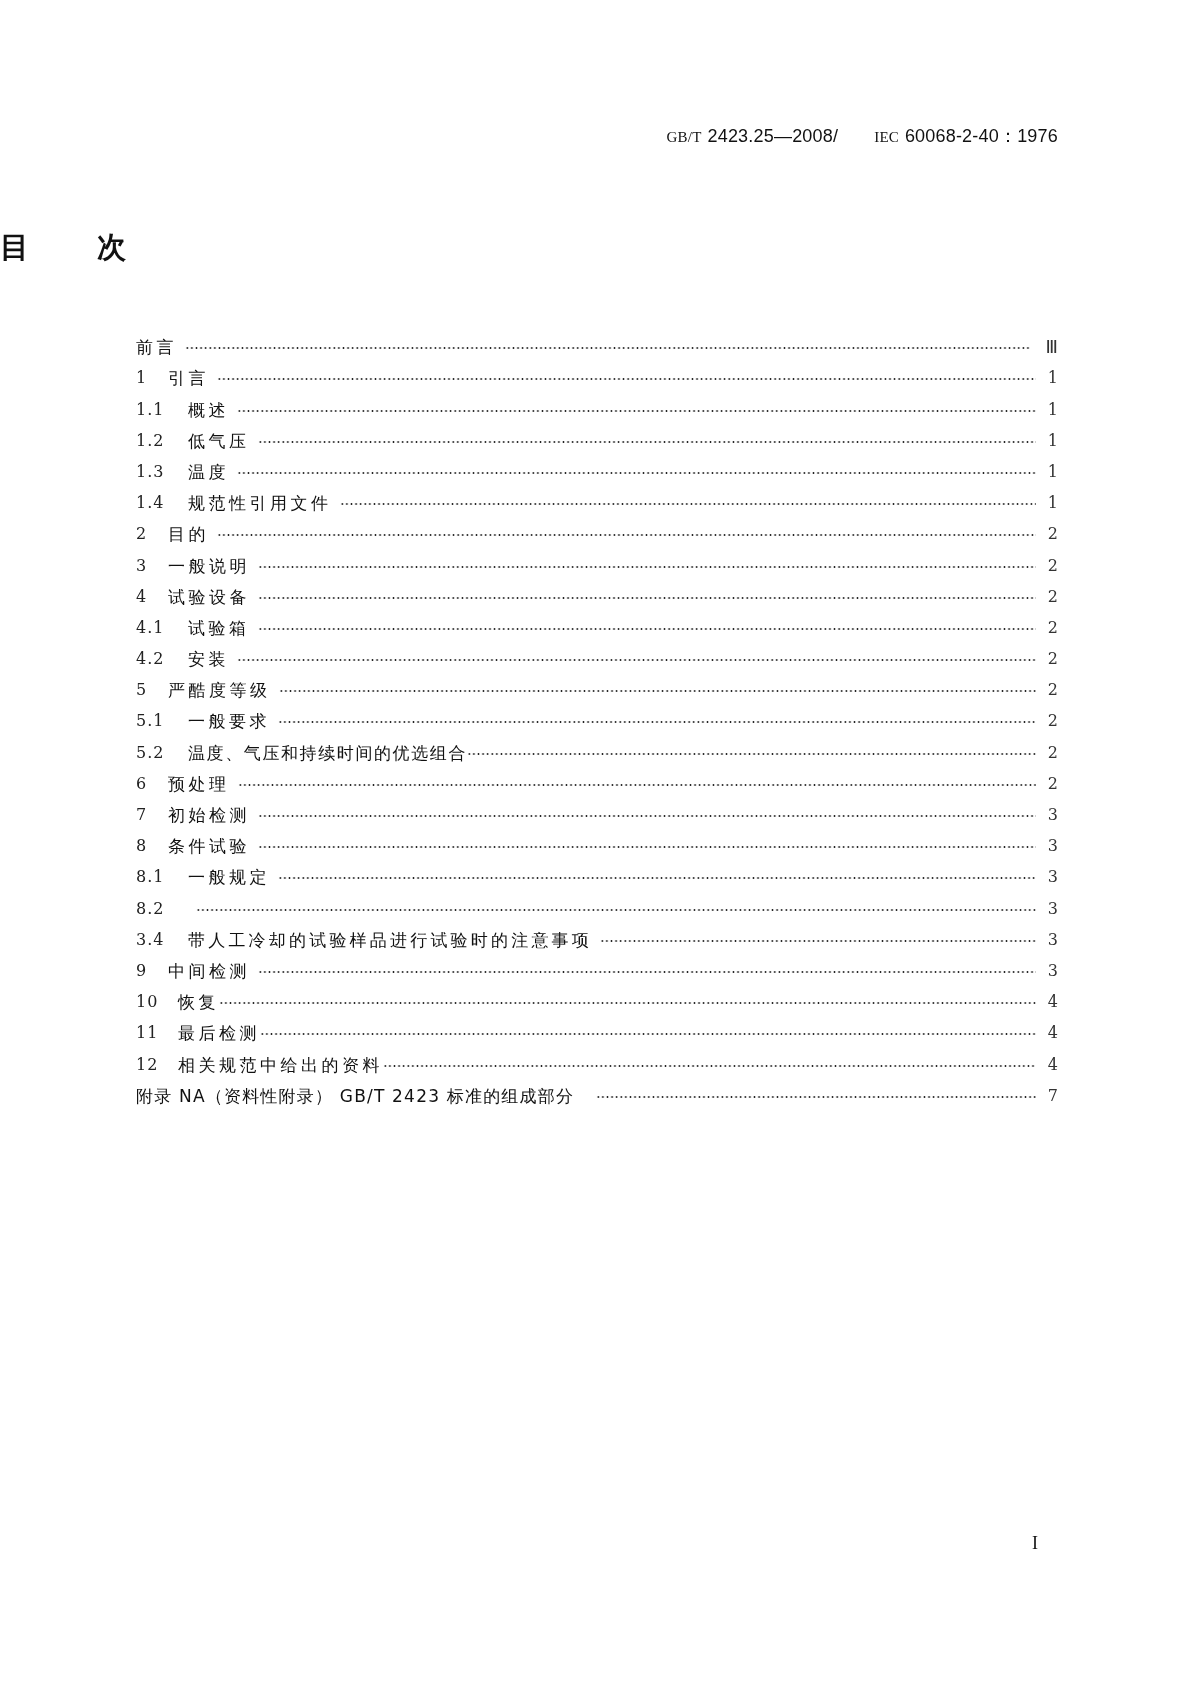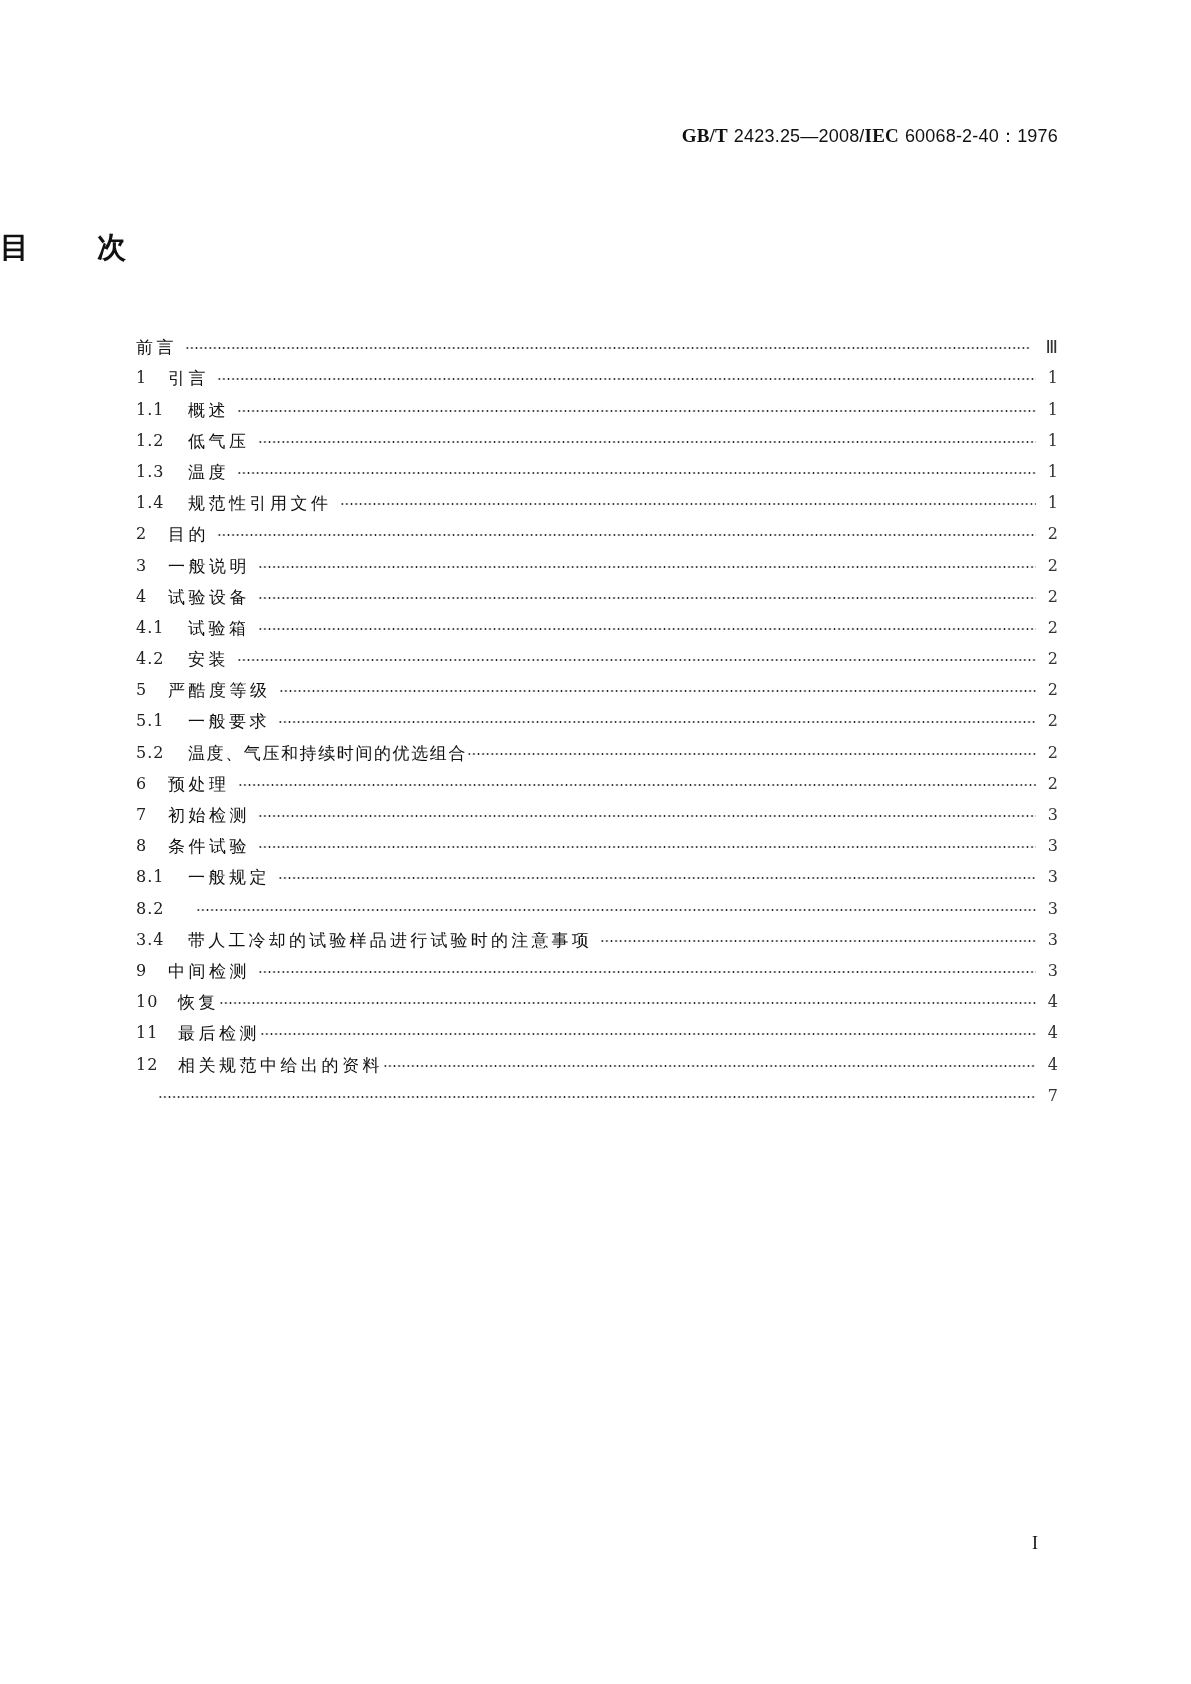--- a/index.html
+++ b/index.html
@@ -18,22 +18,23 @@
     .page-header {
       position: absolute;
       top: 124px;
       right: 133px;
       font-size: 18px;
       letter-spacing: 0.2px;
       white-space: nowrap;
     }
     .page-header .bold {
       font-family: "Liberation Serif", serif;
-      font-weight: bold;
-      font-size: 19px;
+      font-weight: normal;
+      font-size: 15px;
+      margin-left: 36px;
     }
     .page-header .plain {
       font-family: "Liberation Sans", sans-serif;
       font-size: 18px;
       margin-top: 22px;
     }
     .toc-title {
       position: absolute;
       top: 228px;
       left: 0;
@@ -284,18 +285,19 @@
   </div>
 
   <div class="toc-row">
     <span class="toc-num" style="width:42px">12</span>
     <span class="toc-label">相关规范中给出的资料</span>
     <span class="toc-dots tight"></span>
     <span class="toc-page">4</span>
   </div>
 
   <div class="toc-row">
+    <span class="toc-label" style="letter-spacing:1.2px">附录 NA（资料性附录）  GB/T 2423 标准的组成部分</span>
     <span class="toc-dots" style="margin-left:22px"></span>
     <span class="toc-page">7</span>
   </div>
 </div>
 
 <div class="page-footer">I</div>
 
 </body></html>

